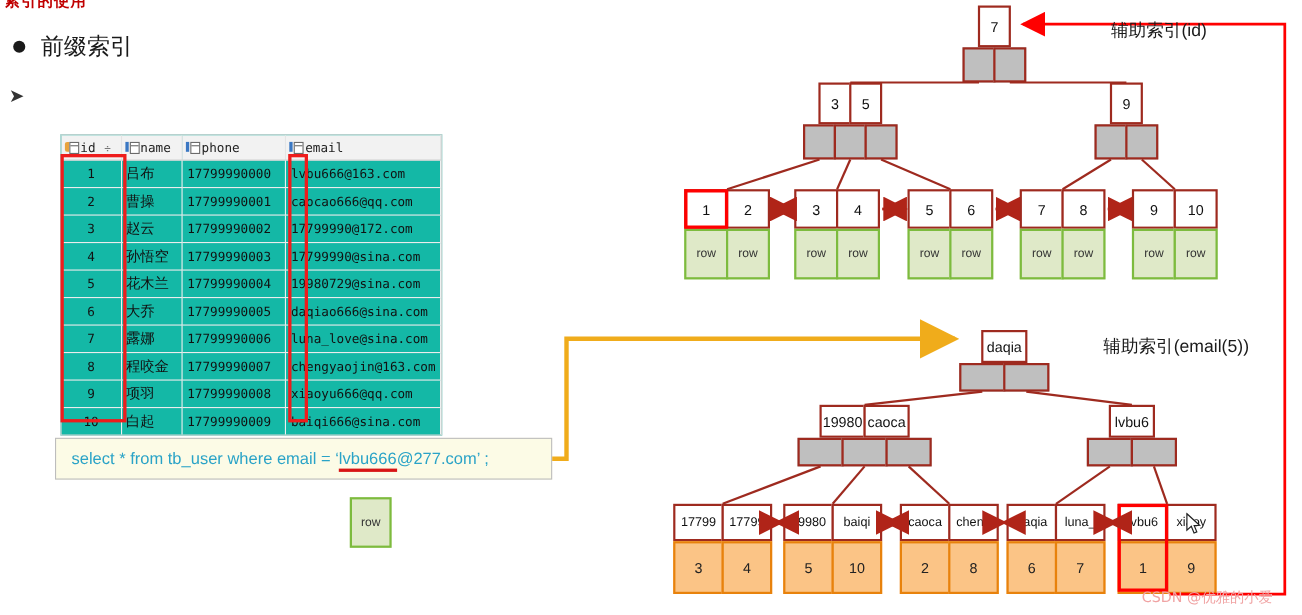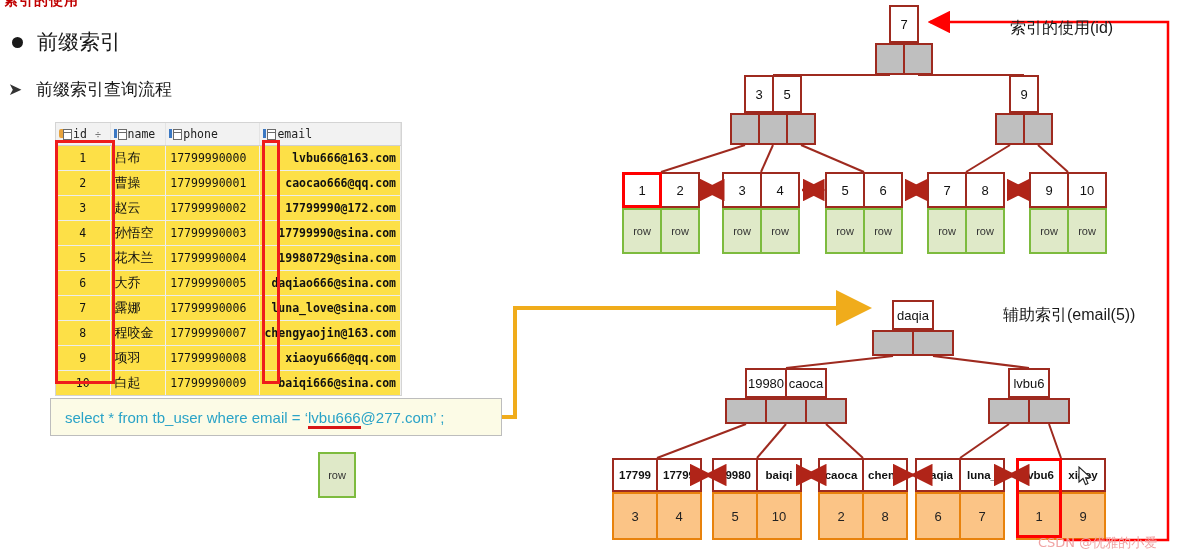--- a/index.html
+++ b/index.html
@@ -10,31 +10,31 @@
   
   #cut-title{left:4px;top:-8px;font-size:14px;color:#c00000;font-weight:bold;letter-spacing:1px;white-space:nowrap;}
   #bullet-row{left:8px;top:28px;display:flex;align-items:center;gap:14px;}
   #bullet-dot{width:11px;height:11px;border-radius:50%;background:#1a1a1a;display:inline-block;margin-left:4px;}
   #bullet-text{font-size:21px;color:#1a1a1a;}
   #sub-row{left:8px;top:78px;display:flex;align-items:center;gap:14px;}
   #sub-arrow{font-size:17px;color:#333;display:inline-block;width:14px;text-align:center;}
   #sub-text{font-size:17px;color:#1a1a1a;}
 
   
-  #tbl-wrap{left:55px;top:122px;width:345px;border:1px solid #d4d4d4;background:#fde047;}
+  #tbl-wrap{left:55px;top:122px;width:345px;border:1px solid #d4d4d4;background:#14b8a6;}
   table.dt{border-collapse:collapse;width:100%;font-family:"DejaVu Sans Mono","Liberation Mono",monospace;font-size:11.5px;}
   table.dt thead th{background:#f2f2f2;border-bottom:1px solid #d0d0d0;border-right:1px solid #e4e4e4;
         font-weight:normal;text-align:left;padding:4px 3px 4px 3px;color:#222;white-space:nowrap;
         font-family:"DejaVu Sans Mono","Liberation Mono",monospace;font-size:11.5px;}
   table.dt tbody td{border-bottom:1px solid #ececec;border-right:1px solid #f0f0f0;padding:3px 4px;color:#111;white-space:nowrap;}
   table.dt tbody tr:last-child td{border-bottom:none;}
   td.c-id{width:58px;text-align:center;}
   td.c-name{width:62px;text-align:left;font-family:Liberation Sans, sans-serif;font-size:13px;}
   td.c-phone{width:105px;text-align:left;}
-  td.c-email{text-align:right;font-weight:bold;}
+  td.c-email{text-align:left;}
   th.c-id{width:58px;} th.c-name{width:62px;} th.c-phone{width:105px;}
   .colicon{display:inline-block;width:11px;height:11px;vertical-align:-1px;margin-right:3px;position:relative;}
   .colicon .bars{position:absolute;left:0;top:1px;width:3px;height:9px;background:#3b78c3;}
   .colicon .grid{position:absolute;left:4px;top:1px;width:7px;height:9px;border:1px solid #6b6b6b;background:#fff;}
   .colicon .grid:after{content:"";position:absolute;left:0;top:2px;width:7px;height:1px;background:#6b6b6b;}
   .colicon.key .bars{background:#e8a33d;width:4px;border-radius:2px 0 0 2px;}
   .sortmark{color:#777;margin-left:2px;font-size:10px;}
 
   
   #hl-id{left:55px;top:140px;width:60px;height:244px;border:3px solid #ee1c1c;box-sizing:border-box;}
@@ -53,21 +53,21 @@
   
   .node{position:absolute;}
   .keys{display:flex;}
   .keycell{border:2px solid #9e2a1f;background:#ffffff;display:flex;align-items:center;justify-content:center;
      font-size:13px;color:#111;box-sizing:border-box;margin-right:-2px;}
   .ptrs{display:flex;}
   .ptrcell{border:2px solid #9e2a1f;background:#bfbfbf;box-sizing:border-box;margin-right:-2px;}
   .rowcells{display:flex;}
   .rowcell{border:2px solid #7dbb3e;background:#dfe9c8;display:flex;align-items:center;justify-content:center;
      font-size:11px;color:#333;box-sizing:border-box;margin-right:-2px;}
-  .sleaf .keycell{font-size:11.5px;font-weight:bold;}
+  .sleaf .keycell{font-size:11.5px;}
   .scell{border:2px solid #e8820c;background:#fbc486;display:flex;align-items:center;justify-content:center;
      font-size:13px;color:#222;box-sizing:border-box;margin-right:-2px;}
 
   .lbl{position:absolute;font-size:16px;color:#1a1a1a;white-space:nowrap;}
 
   svg.ovl{position:absolute;left:0;top:0;width:1184px;height:559px;pointer-events:none;}
 
   .redbox{position:absolute;border:3px solid #ff0000;box-sizing:border-box;}
 
   #cursor{position:absolute;left:1078px;top:466px;width:14px;height:20px;}
@@ -79,21 +79,20 @@
 
 <div class="abs" id="cut-title">索引的使用</div>
 
 <div class="abs" id="bullet-row">
   <span id="bullet-dot"></span>
   <span id="bullet-text">前缀索引</span>
 </div>
 
 <div class="abs" id="sub-row">
   <span id="sub-arrow">➤</span>
-  <span id="sub-text">前缀索引查询流程</span>
 </div>
 
 <div class="abs" id="tbl-wrap">
   <table class="dt">
     <thead>
         <tr id="thead-row">
           <th class="c-id"><span class="colicon key"><span class="bars"></span><span class="grid"></span></span><span>id</span><span class="sortmark"> ÷</span></th>
           <th class="c-name"><span class="colicon"><span class="bars"></span><span class="grid"></span></span><span>name</span></th>
           <th class="c-phone"><span class="colicon"><span class="bars"></span><span class="grid"></span></span><span>phone</span></th>
           <th class="c-email"><span class="colicon"><span class="bars"></span><span class="grid"></span></span><span>email</span></th>
@@ -377,20 +376,20 @@
       <line x1="804" y1="475" x2="816" y2="475" marker-end="url(#ar-red)" marker-start="url(#ar-red-s)"></line>
       <line x1="910" y1="475" x2="913" y2="475" marker-end="url(#ar-red)" marker-start="url(#ar-red-s)"></line>
       <line x1="1007" y1="475" x2="1014" y2="475" marker-end="url(#ar-red)" marker-start="url(#ar-red-s)"></line>
     </g>
 
   <path d="M502,417 L515,417 L515,308 L868,308" stroke="#f0ac1b" stroke-width="4" fill="none" marker-end="url(#ar-yellow)"></path>
 
   <path d="M1063,540 L1168,540 L1168,22 L930,22" stroke="#ff0000" stroke-width="2.5" fill="none" marker-end="url(#ar-bright)"></path>
 </svg>
 
-<div class="lbl" id="lbl-clustered" style="left:1010px;top:18px;">索引的使用(id)</div>
+<div class="lbl" id="lbl-clustered" style="left:1010px;top:18px;">辅助索引(id)</div>
 <div class="lbl" id="lbl-secondary" style="left:1003px;top:305px;">辅助索引(email(5))</div>
 
 <svg id="cursor" viewBox="0 0 14 20" xmlns="http://www.w3.org/2000/svg">
   <path d="M1,1 L1,16 L5,12.5 L7.5,18.5 L10,17.5 L7.6,11.8 L12.5,11.5 z" fill="#ffffff" stroke="#222" stroke-width="1.1"></path>
 </svg>
 
 <div id="watermark">CSDN @优雅的小爱</div>
 
 </body></html>

